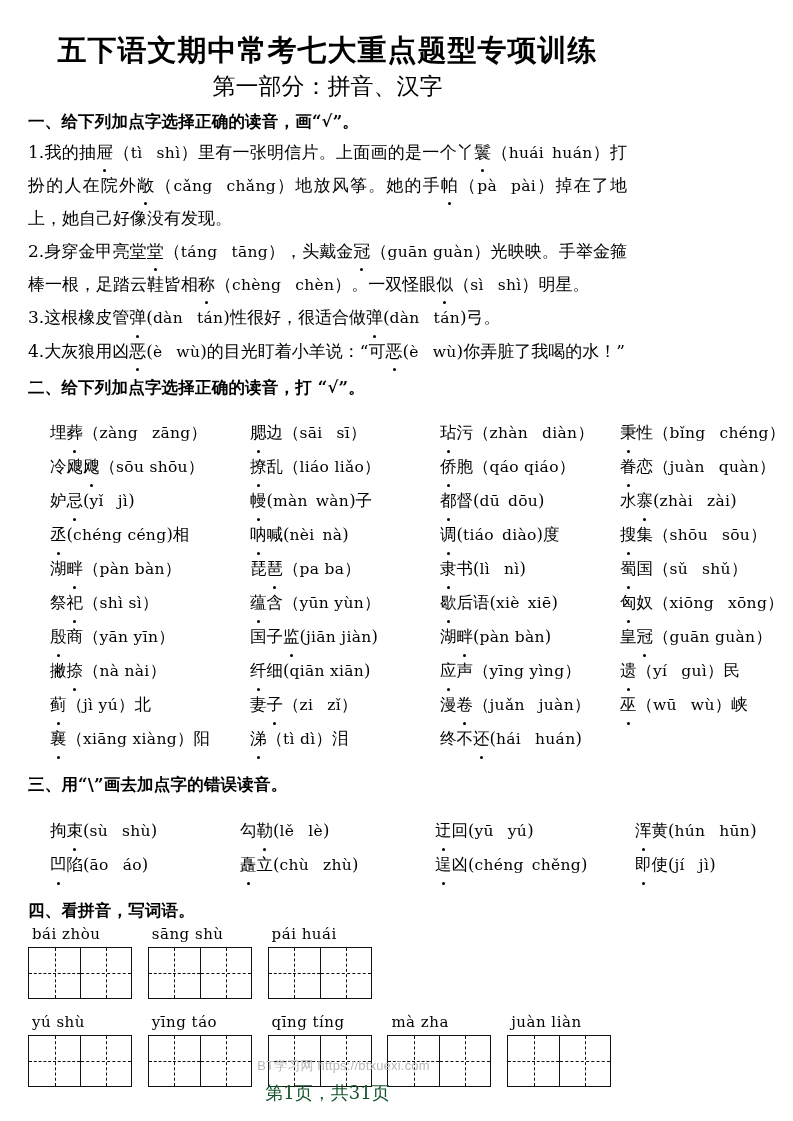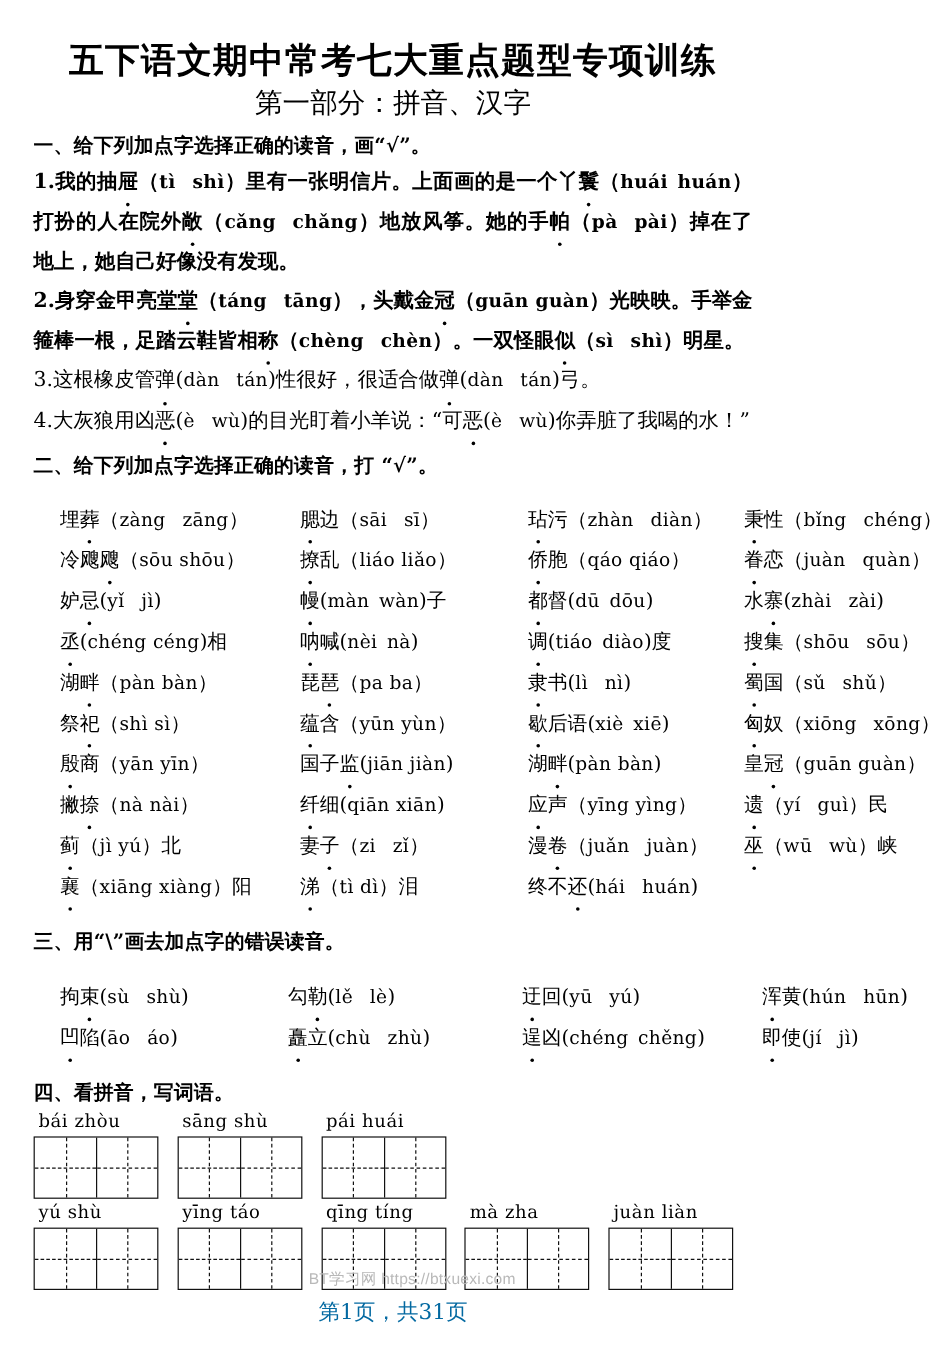--- a/index.html
+++ b/index.html
@@ -52,21 +52,20 @@
     letter-spacing: 0.2px;
   }
 
   
   .qpara {
     font-size: 17px;
     line-height: 1.95;
     margin: 0;
     text-align: justify;
     text-justify: inter-ideograph;
-    font-weight: bold;
   }
   .qline {
     font-size: 17px;
     line-height: 1.95;
     margin: 0;
     white-space: nowrap;
   }
   
   .dot {
     position: relative;
@@ -176,21 +175,21 @@
     letter-spacing: 0.2px;
     padding-left: 32px;
   }
   .pagenum {
     position: absolute;
     left: 0;
     right: 0;
     bottom: 16px;
     text-align: center;
     font-size: 18px;
-    color: #0369a1;
+    color: #14532d;
   }
 </style>
 </head>
 <body>
 
 <div class="page">
 
   <h1 class="doc-title">五下语文期中常考七大重点题型专项训练</h1>
   <div class="doc-subtitle">第一部分：拼音、汉字</div>
 
@@ -290,21 +289,21 @@
     </div>
     <div class="tzcell">
       <div class="tz-py">pái huái</div>
       <div class="tzbox">
           <div class="tzsq"></div>
           <div class="tzsq"></div>
         </div>
     </div>
   </div>
 
-  <div class="tzrow" style="margin-top:2px;">
+  <div class="tzrow" style="margin-top:14px;">
     <div class="tzcell">
       <div class="tz-py">yú   shù</div>
       <div class="tzbox">
           <div class="tzsq"></div>
           <div class="tzsq"></div>
         </div>
     </div>
     <div class="tzcell">
       <div class="tz-py">yīng táo</div>
       <div class="tzbox">

